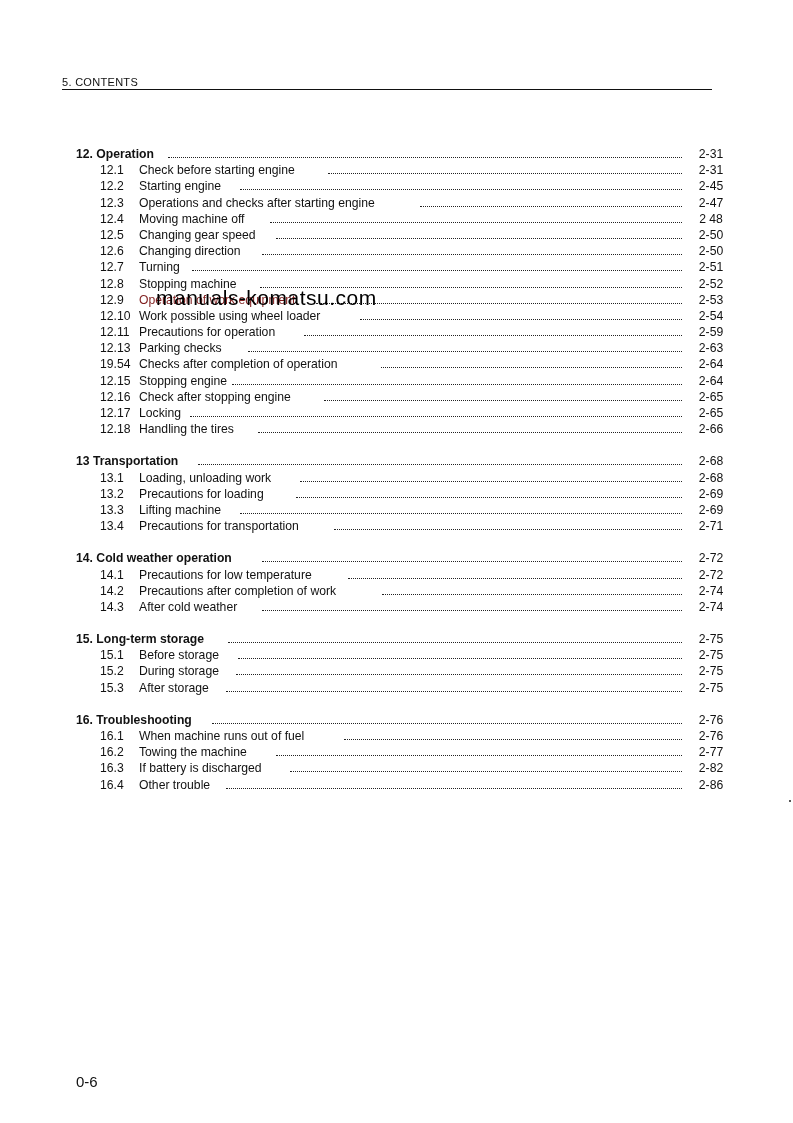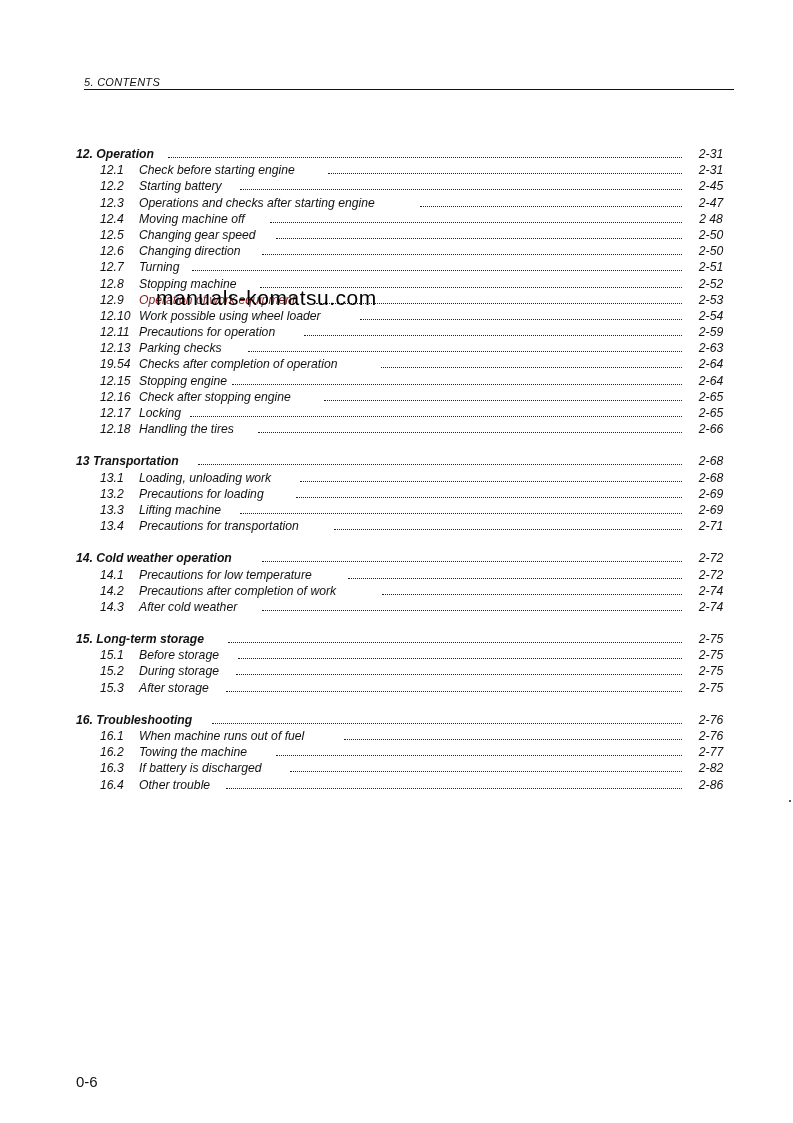--- a/index.html
+++ b/index.html
@@ -1,22 +1,22 @@
 <!DOCTYPE html>
 <html><head>
 <meta charset="utf-8">
 <style>
   html, body { margin: 0; padding: 0; background: #ffffff; }
   body { width: 793px; height: 1123px; position: relative; overflow: hidden;
          font-family: "Liberation Sans", "DejaVu Sans", sans-serif; color: #111; }
-  .header { position: absolute; left: 84px; top: 76px; width: 650px; font-style: italic; }
+  .header { position: absolute; left: 62px; top: 76px; width: 650px; }
   .header-title { font-size: 11px; letter-spacing: 0.3px; display: block; line-height: 12px; }
   .header-rule { height: 0; border-top: 1.5px solid #111; margin-top: 1px; }
   .toc { position: absolute; left: 76px; top: 146px; width: 652px; }
-  .section { margin-bottom: 16px; font-style: italic; }
+  .section { margin-bottom: 16px; }
   .row { position: relative; height: 16.2px; line-height: 16px; font-size: 12.2px; white-space: nowrap; }
   .row .num { position: absolute; left: 0; }
   .row.sub .num { left: 24px; }
   .row .label { position: absolute; left: 0; }
   .row.main .label { font-weight: bold; }
   .row.sub .label { left: 63px; }
   .row .page { position: absolute; right: 0; width: 34px; text-align: center; }
   .row .fill { display: flex; position: absolute; top: 11px; height: 0; border-bottom: 1.2px dotted #222; right: 46px; }
   .watermark { position: absolute; left: 156px; top: 286px; font-size: 21px; color: #000;
                letter-spacing: 0.5px; font-family: "Liberation Sans", "DejaVu Sans", sans-serif; }
@@ -40,21 +40,21 @@
       <span class="page">2-31</span>
     </div>
     <div class="row sub">
         <span class="num">12.1</span>
         <span class="label">Check before starting engine</span>
         <span class="fill" style="left:252px"></span>
         <span class="page">2-31</span>
       </div>
     <div class="row sub">
         <span class="num">12.2</span>
-        <span class="label">Starting battery</span>
+        <span class="label">Starting engine</span>
         <span class="fill" style="left:164px"></span>
         <span class="page">2-45</span>
       </div>
     <div class="row sub">
         <span class="num">12.3</span>
         <span class="label">Operations and checks after starting engine</span>
         <span class="fill" style="left:344px"></span>
         <span class="page">2-47</span>
       </div>
     <div class="row sub">

